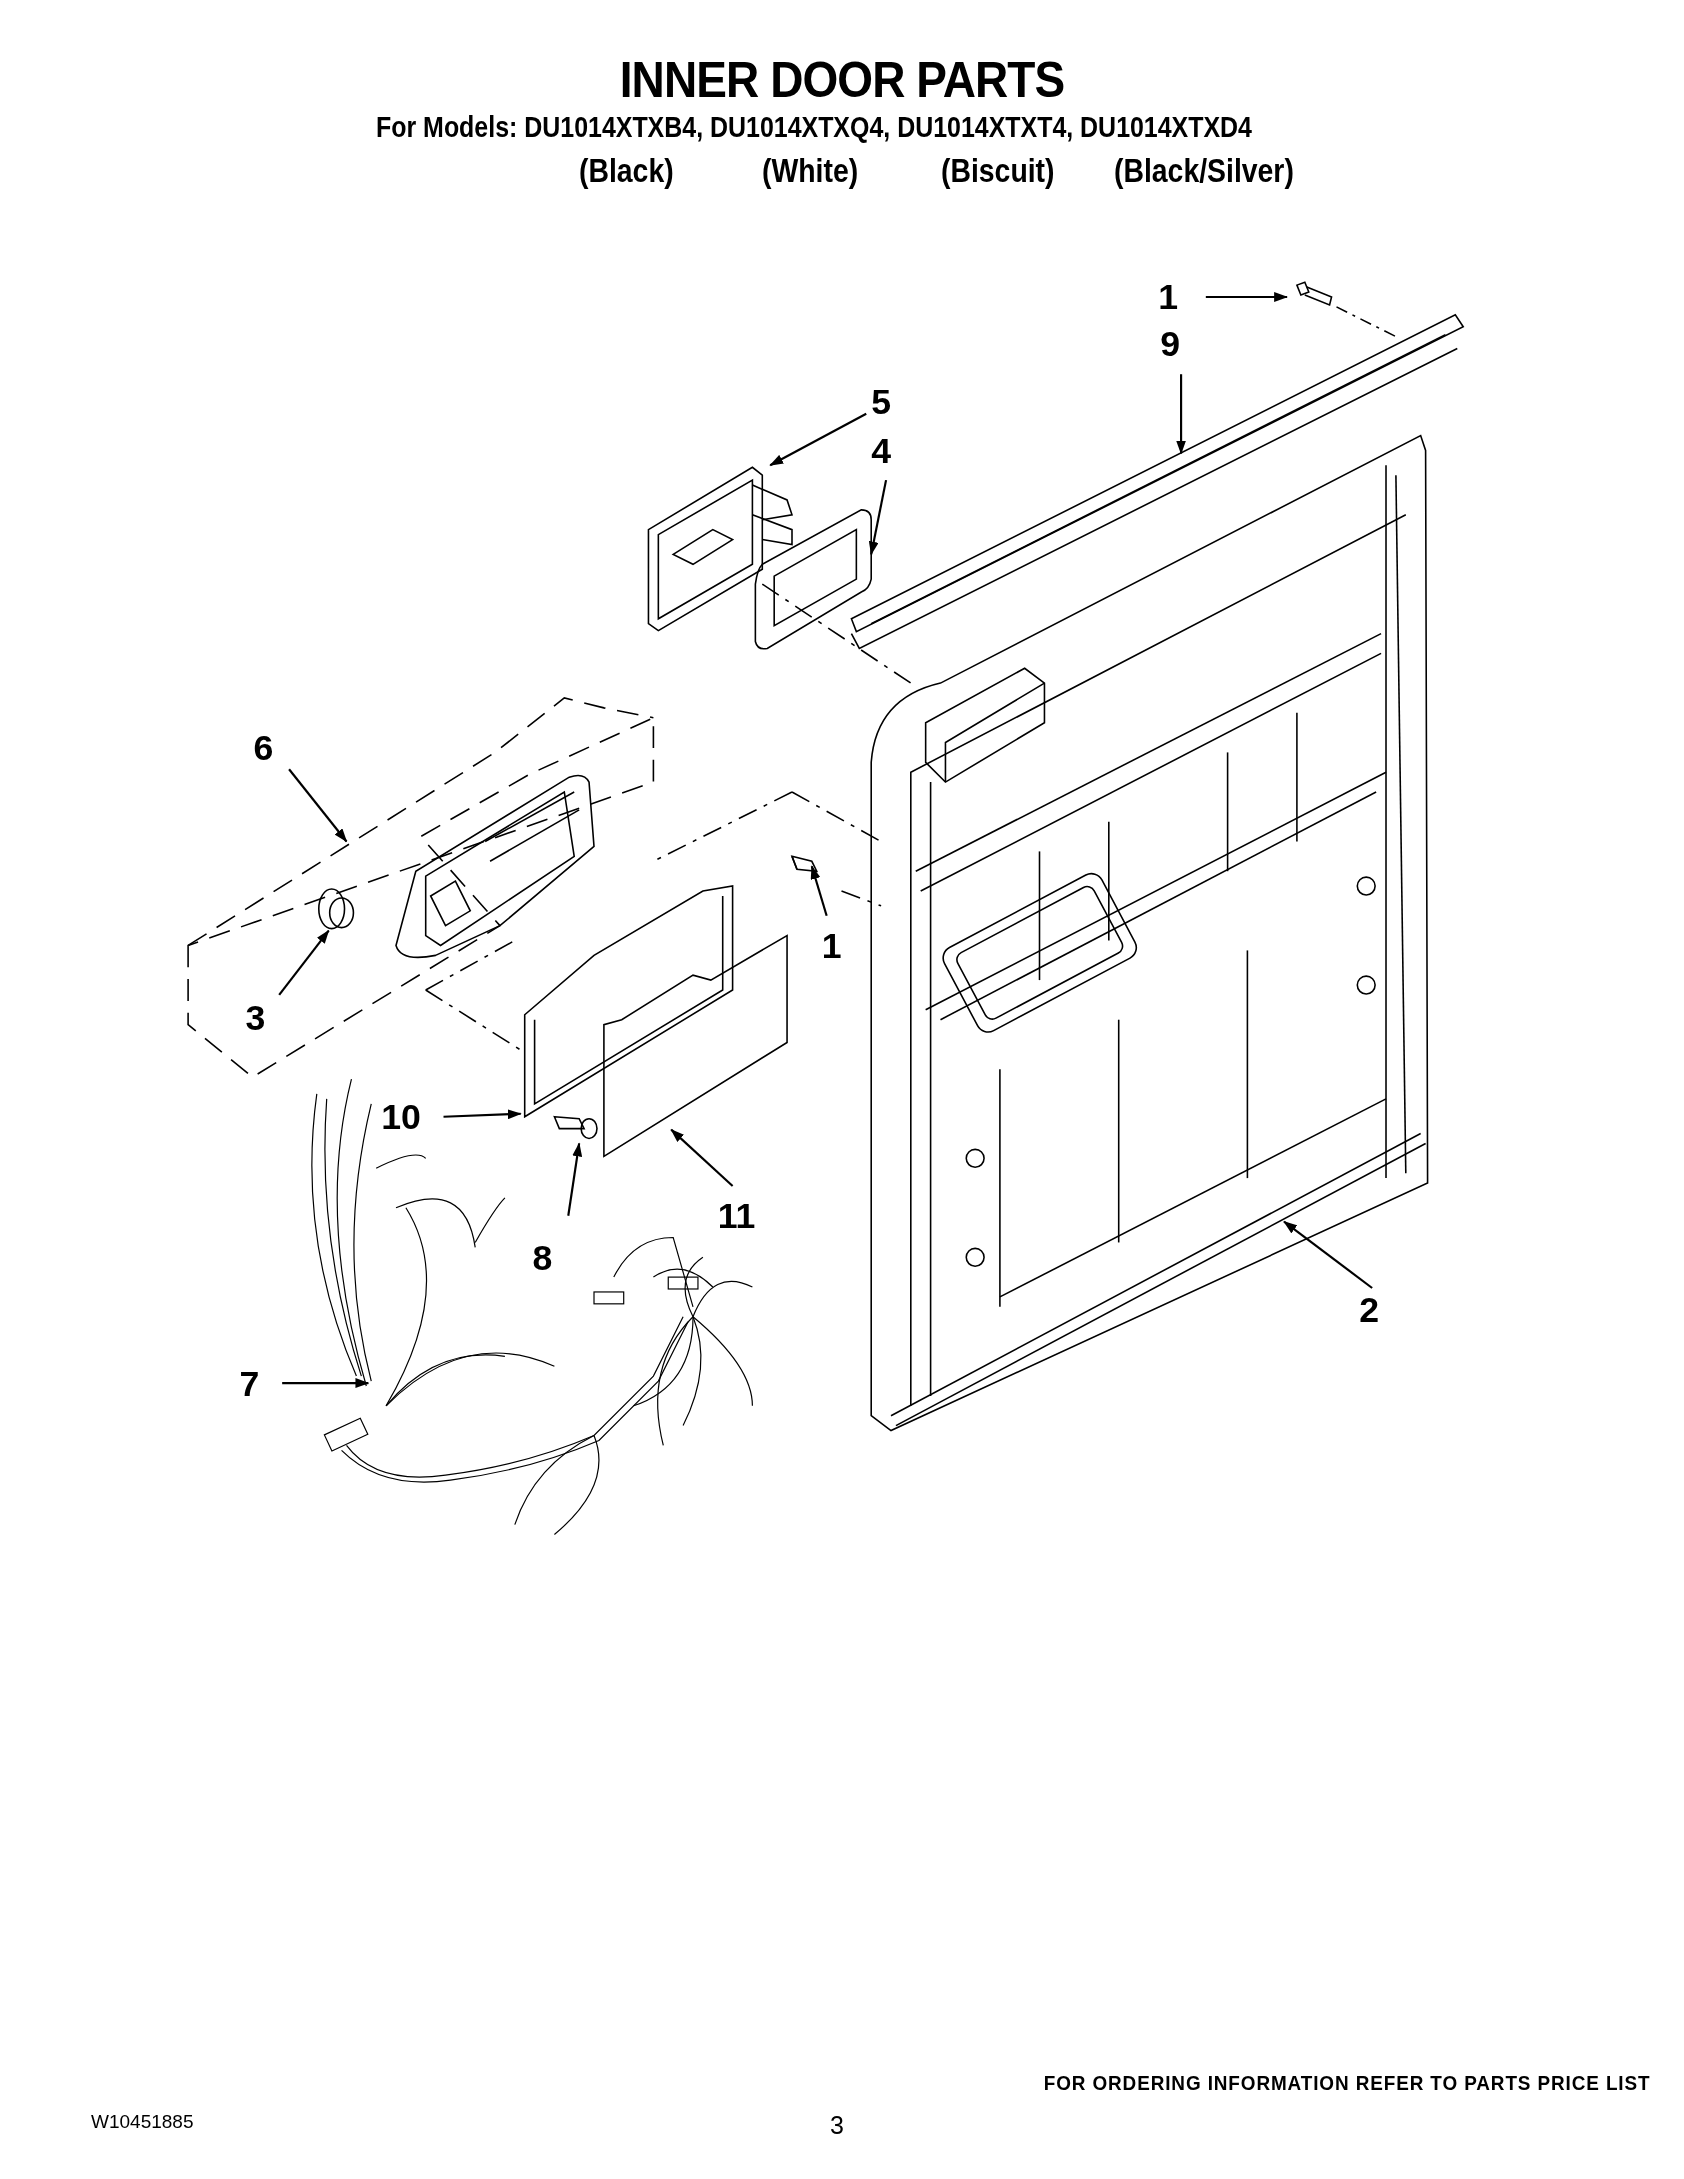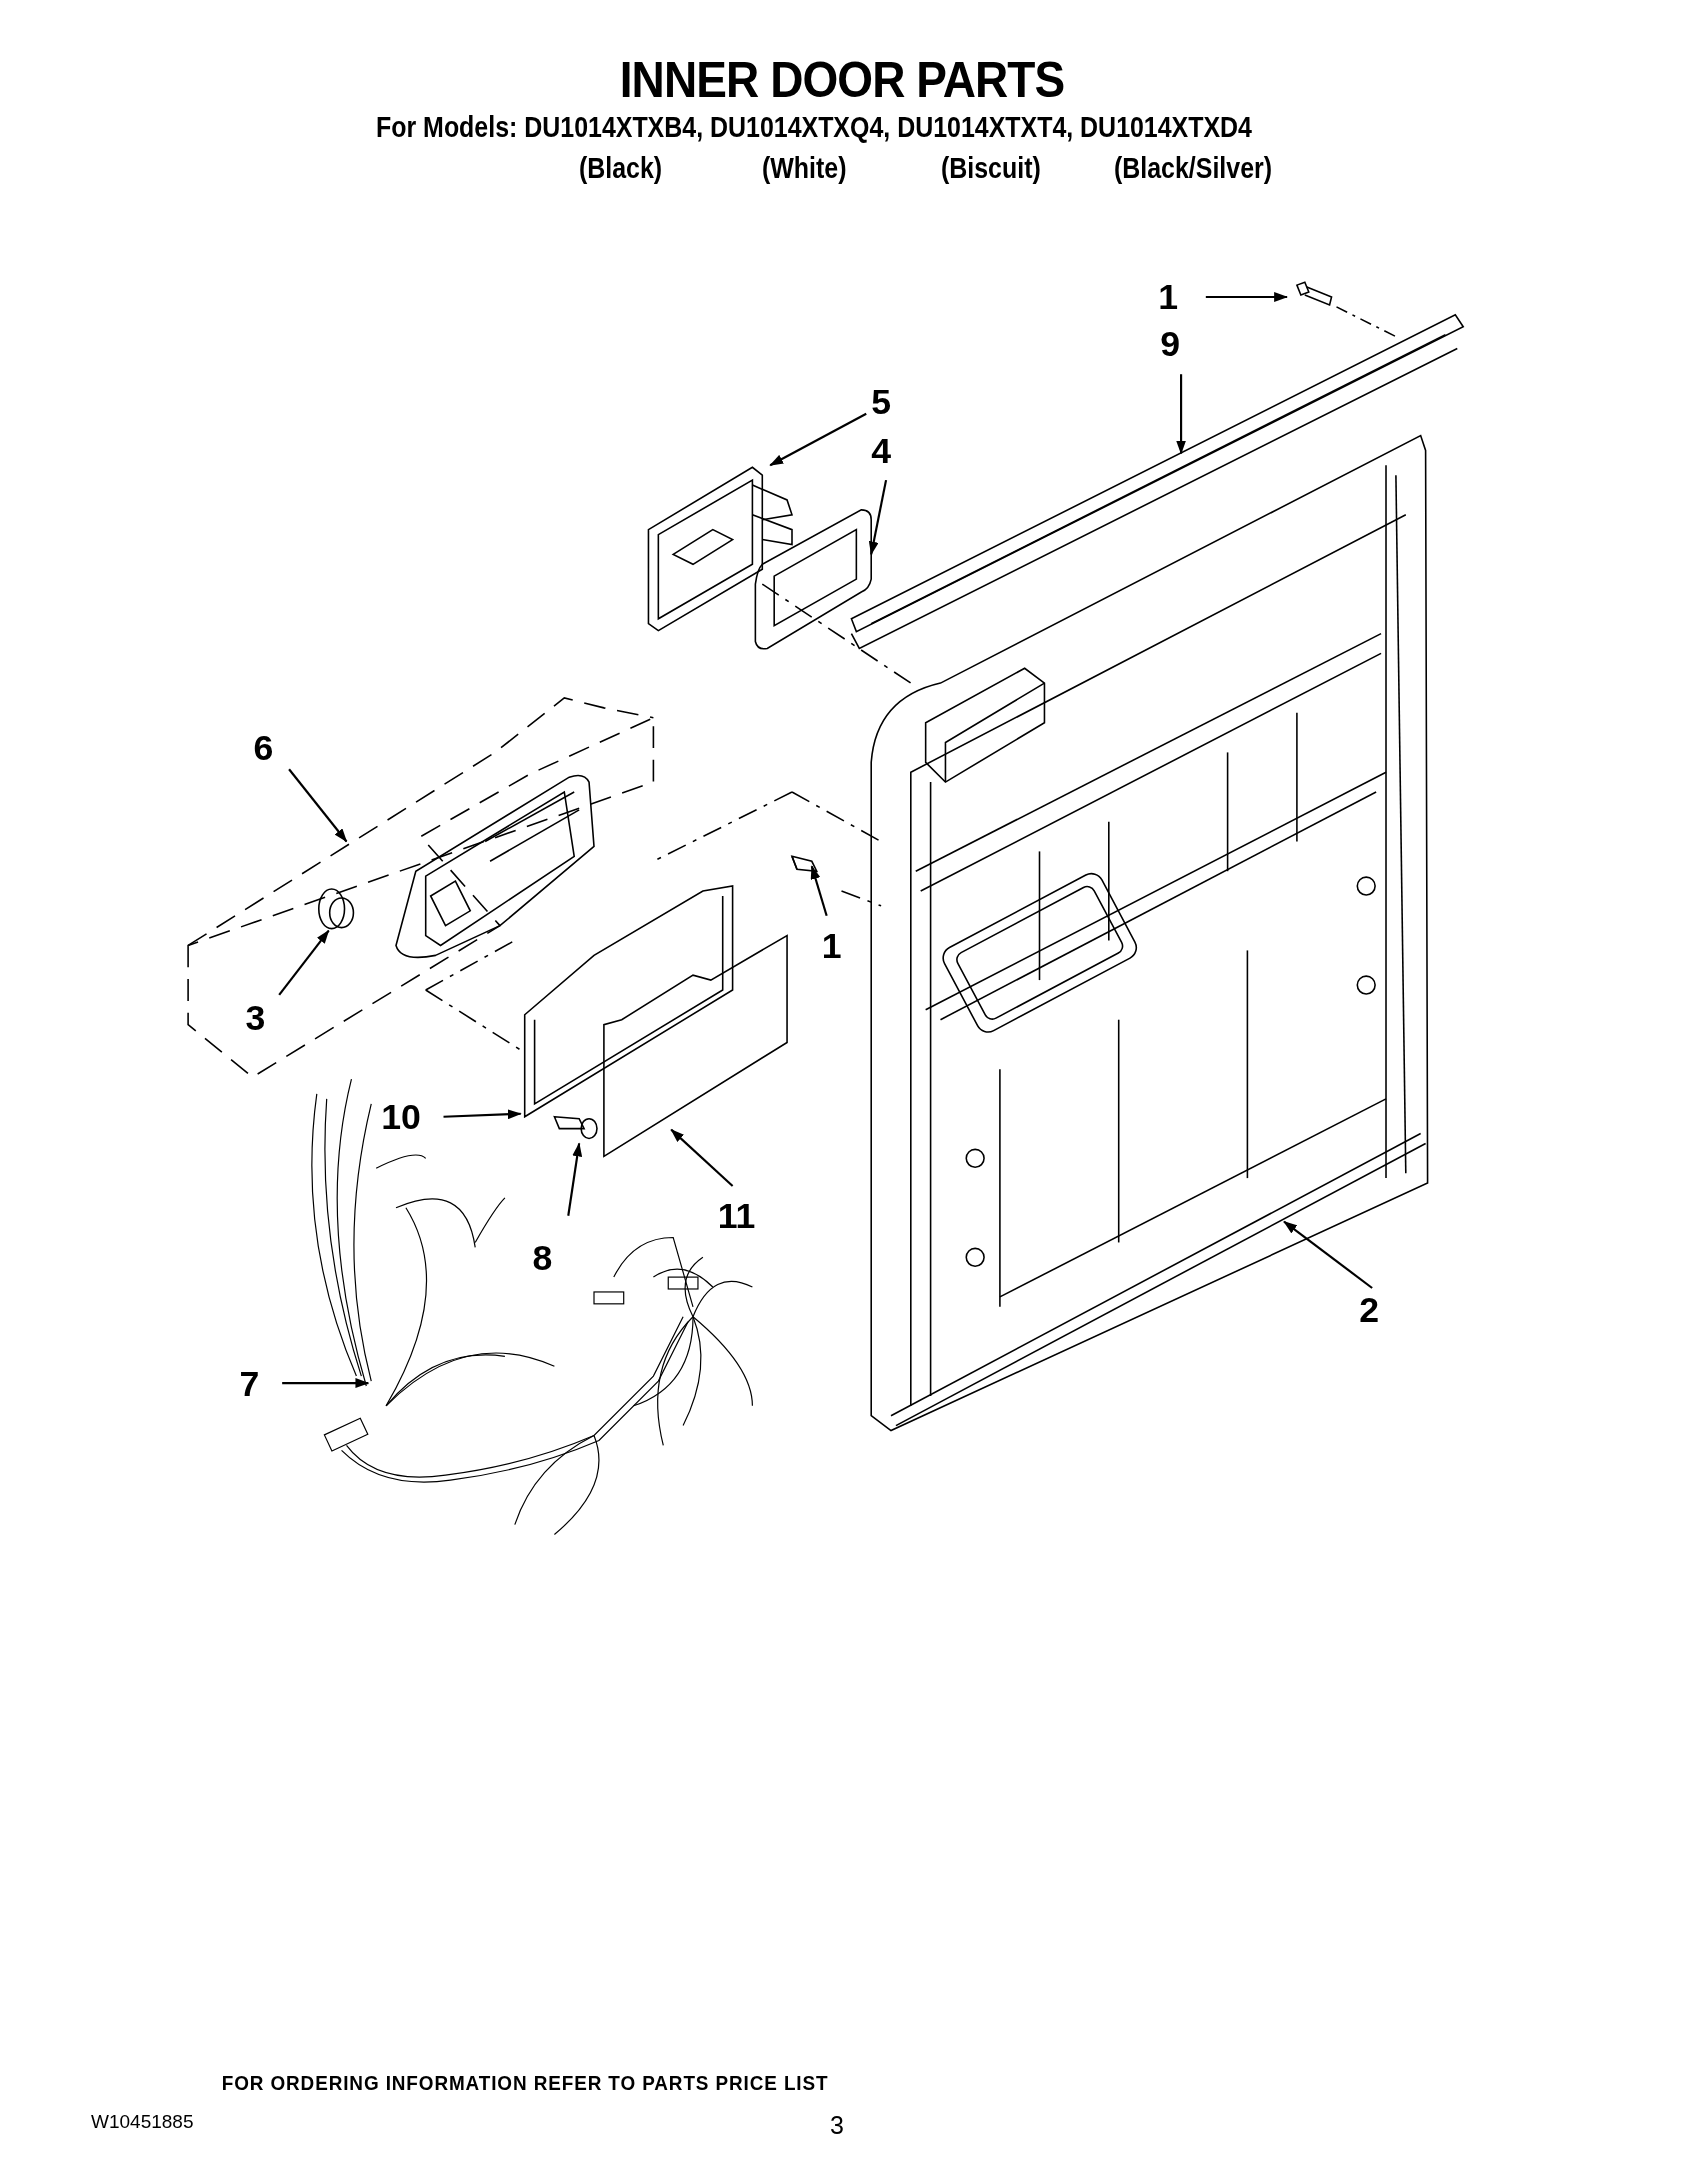--- a/index.html
+++ b/index.html
@@ -1,23 +1,23 @@
 <!DOCTYPE html>
 <html><head>
   <meta charset="utf-8">
   <style>
     html, body { margin: 0; padding: 0; background: #ffffff; }
     body { width: 1684px; height: 2179px; position: relative; overflow: hidden; font-family: "Liberation Sans", sans-serif; color: #000; }
     .title { position: absolute; top: 51px; left: 0; width: 1684px; text-align: center; font-size: 50px; font-weight: bold; letter-spacing: -1px; transform: scaleX(0.92); transform-origin: center; }
     .models { position: absolute; top: 111px; left: 376px; font-size: 29px; font-weight: bold; white-space: nowrap; transform: scaleX(0.86); transform-origin: left; }
-    .colors { position: absolute; top: 152px; left: 0; width: 1684px; height: 40px; font-size: 29px; font-weight: bold; }
+    .colors { position: absolute; top: 152px; left: 0; width: 1684px; height: 40px; font-size: 33px; font-weight: bold; }
     .colors span { position: absolute; white-space: nowrap; transform: scaleX(0.86); transform-origin: left; }
     svg.diagram { position: absolute; left: 0; top: 0; }
     .callout { font-family: "Liberation Sans", sans-serif; font-size: 36px; font-weight: bold; fill: #000; }
-    .footer-note { position: absolute; top: 2071px; left: 0; width: 1684px; text-align: left; font-size: 21px; font-weight: bold; letter-spacing: 1px; }
+    .footer-note { position: absolute; top: 2071px; left: 0; width: 1684px; text-align: right; font-size: 21px; font-weight: bold; letter-spacing: 1px; }
     .footer-note span { display: inline-block; transform: scaleX(0.9); margin-left: 188px; }
     .doc-id { position: absolute; top: 2111px; left: 91px; font-size: 19px; }
     .page-num { position: absolute; top: 2111px; left: 830px; font-size: 25px; }
   </style>
 </head>
 <body>
 
 <div class="title">INNER DOOR PARTS</div>
 <div class="models">For Models: DU1014XTXB4, DU1014XTXQ4, DU1014XTXT4, DU1014XTXD4</div>
 <div class="colors">

